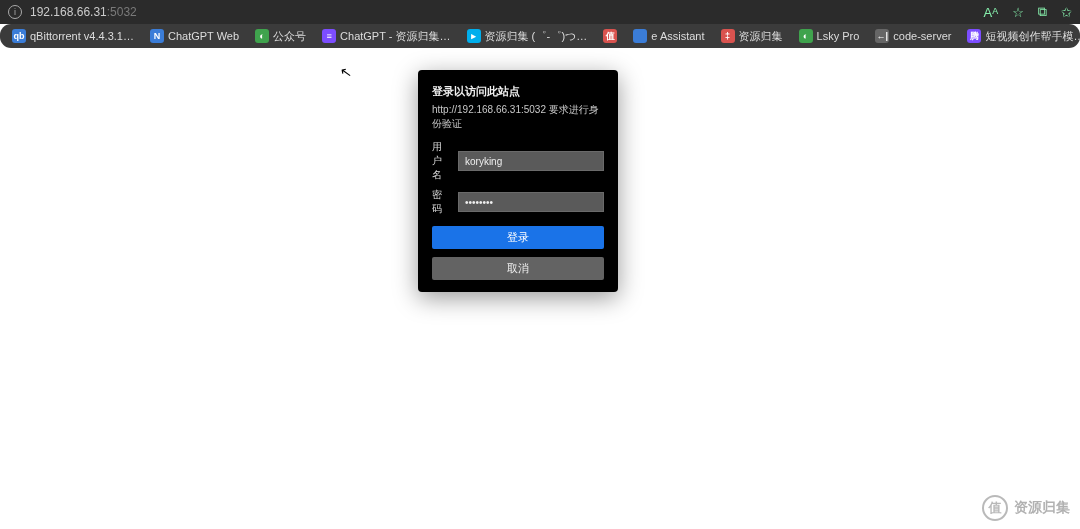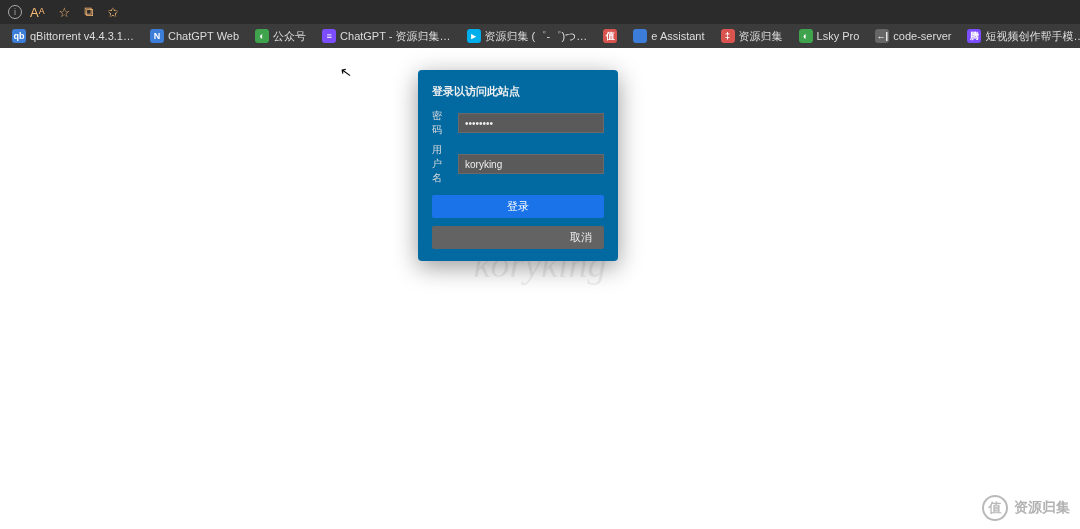--- a/index.html
+++ b/index.html
@@ -26,32 +26,33 @@
       border: 1px solid #aaa;
       border-radius: 50%;
       display: flex;
       align-items: center;
       justify-content: center;
       font-size: 9px;
       color: #aaa;
     }
     .url-text { flex: 1; }
     .url-text .dimmed { color: #7a7a7a; }
-    .ab-right { display: flex; gap: 14px; align-items: center; color: #fdba74; font-size: 13px; }
+    .ab-right { display: flex; gap: 14px; align-items: center; color: #86efac; font-size: 13px; }
     .ab-right span { cursor: pointer; }
 
     .bookmarks {
       height: 24px;
       background: #3b3b3b;
       display: flex;
       align-items: center;
       padding: 0 6px;
       gap: 4px;
       overflow: hidden;
       position: relative;
+      border-radius: 11px;
     }
     .bm-item {
       display: flex;
       align-items: center;
       gap: 4px;
       color: #ddd;
       font-size: 11px;
       padding: 2px 6px;
       white-space: nowrap;
       cursor: pointer;
@@ -98,21 +99,21 @@
       color: rgba(0,0,0,0.07);
       font-family: Georgia, serif;
       pointer-events: none;
     }
 
     .auth-dialog {
       position: absolute;
       left: 418px;
       top: 22px;
       width: 200px;
-      background: #0369a1;
+      background: #000000;
       border-radius: 4px;
       box-shadow: 0 6px 24px rgba(0,0,0,0.4);
       padding: 14px 14px 12px 14px;
       color: #e8e8e8;
       font-size: 11px;
     }
     .auth-title { font-weight: 600; font-size: 11px; color: #f0f0f0; margin-bottom: 4px; }
     .auth-msg { font-size: 10px; color: #c8c8c8; line-height: 1.35; margin-bottom: 10px; }
     .auth-row { display: flex; align-items: center; margin-bottom: 6px; gap: 8px; }
     .auth-label { width: 32px; font-size: 10px; color: #ddd; }
@@ -134,21 +135,21 @@
       flex-direction: column;
     }
     .btn {
       font-size: 11px;
       padding: 4px 12px;
       border: none;
       border-radius: 2px;
       cursor: pointer;
     }
     .btn-primary { background: #1a73e8; color: #fff; }
-    .btn-secondary { background: #636363; color: #eee; text-align: right; }
+    .btn-secondary { background: #636363; color: #eee; }
 
     .smzdm-badge {
       position: absolute;
       right: 10px;
       bottom: 8px;
       display: flex;
       align-items: center;
       gap: 6px;
       opacity: 0.45;
       color: #555;
@@ -164,20 +165,23 @@
       justify-content: center;
       font-size: 13px;
       color: #666;
     }
   </style>
 </head>
 <body>
 
 <div class="address-bar">
   <span class="info-icon">i</span>
+  <span class="url-text">
+    <span>192.168.66.31</span><span class="dimmed">:5032</span>
+  </span>
   <div class="ab-right">
     <span>Aᴬ</span>
     <span>☆</span>
     <span>⧉</span>
     <span>✩</span>
   </div>
 </div>
 
 <div class="bookmarks">
 
@@ -227,29 +231,30 @@
     <div class="bm-folder"></div>
   </div>
 
 <div class="content">
   <div class="cursor">↖</div>
   <div class="watermark-center">koryking</div>
 
   <div class="auth-dialog">
     <div class="auth-title">登录以访问此站点</div>
     <div class="auth-msg">
+      <div>http://192.168.66.31:5032 要求进行身份验证</div>
+    </div>
+    <div class="auth-row">
+      <div class="auth-label">用户名</div>
+      <input class="auth-input" value="koryking" style="">
     </div>
     <div class="auth-row">
       <div class="auth-label">密码</div>
       <input class="auth-input" type="password" value="••••••••" style="">
     </div>
-    <div class="auth-row">
-      <div class="auth-label">用户名</div>
-      <input class="auth-input" value="koryking" style="">
-    </div>
     <div class="auth-actions">
       <button class="btn btn-primary">登录</button>
       <button class="btn btn-secondary">取消</button>
     </div>
   </div>
 
   <div class="smzdm-badge">
     <div class="smzdm-logo">值</div>
     <span>资源归集</span>
   </div>

